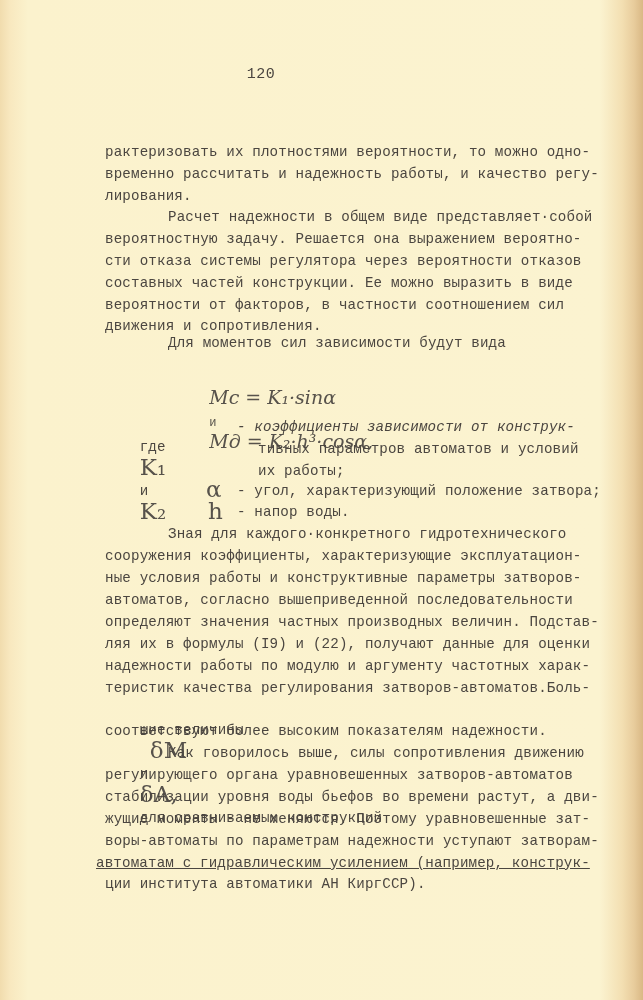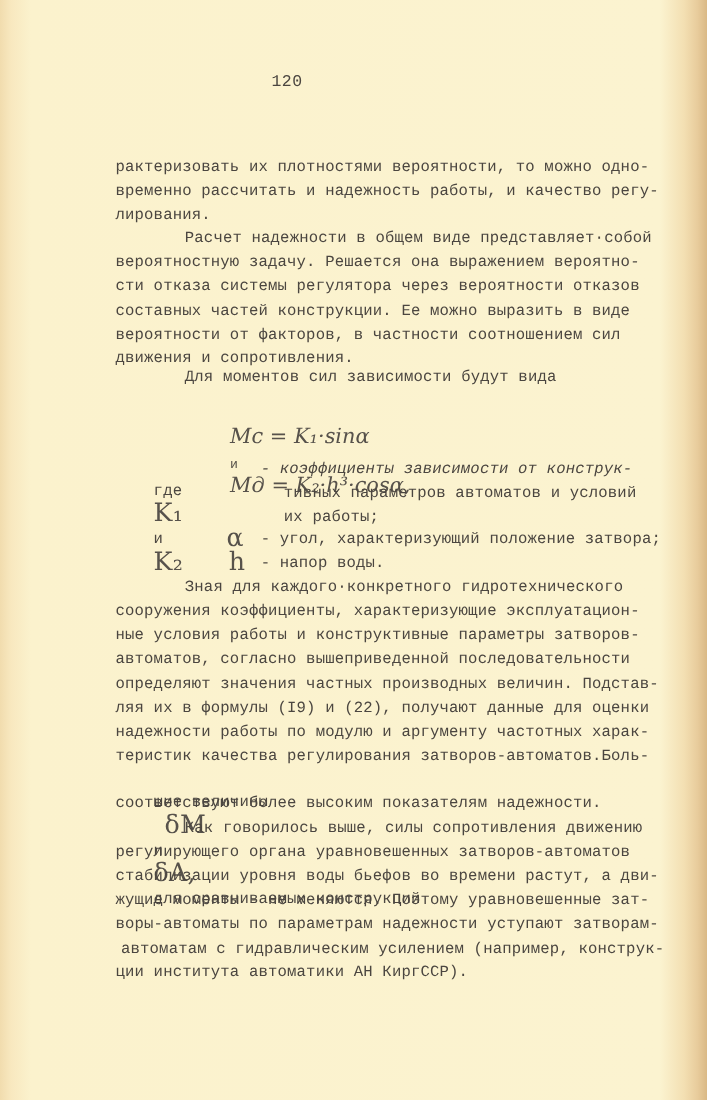--- a/index.html
+++ b/index.html
@@ -90,16 +90,16 @@
     <span class="sym">δA,</span>
     <span>для сравниваемых конструкций</span>
   </div>
   <div class="line" style="left:105px; top:721px;">соответствуют более высоким показателям надежности.</div>
 
   <div class="line" style="left:168px; top:743px;">Как говорилось выше, силы сопротивления движению</div>
   <div class="line" style="left:105px; top:765px;">регулирующего органа уравновешенных затворов-автоматов</div>
   <div class="line" style="left:105px; top:787px;">стабилизации уровня воды бьефов во времени растут, а дви-</div>
   <div class="line" style="left:105px; top:809px;">жущие моменты - не меняются. Поэтому уравновешенные зат-</div>
   <div class="line" style="left:105px; top:831px;">воры-автоматы по параметрам надежности уступают затворам-</div>
-  <div class="line" style="left:110px; top:853px;">автоматам с гидравлическим усилением (например, конструк-</div>
+  <div class="line" style="left:96px; top:853px;text-decoration:underline;">автоматам с гидравлическим усилением (например, конструк-</div>
   <div class="line" style="left:105px; top:874px;">ции института автоматики АН КиргССР).</div>
 
 </div>
 
 </body></html>

